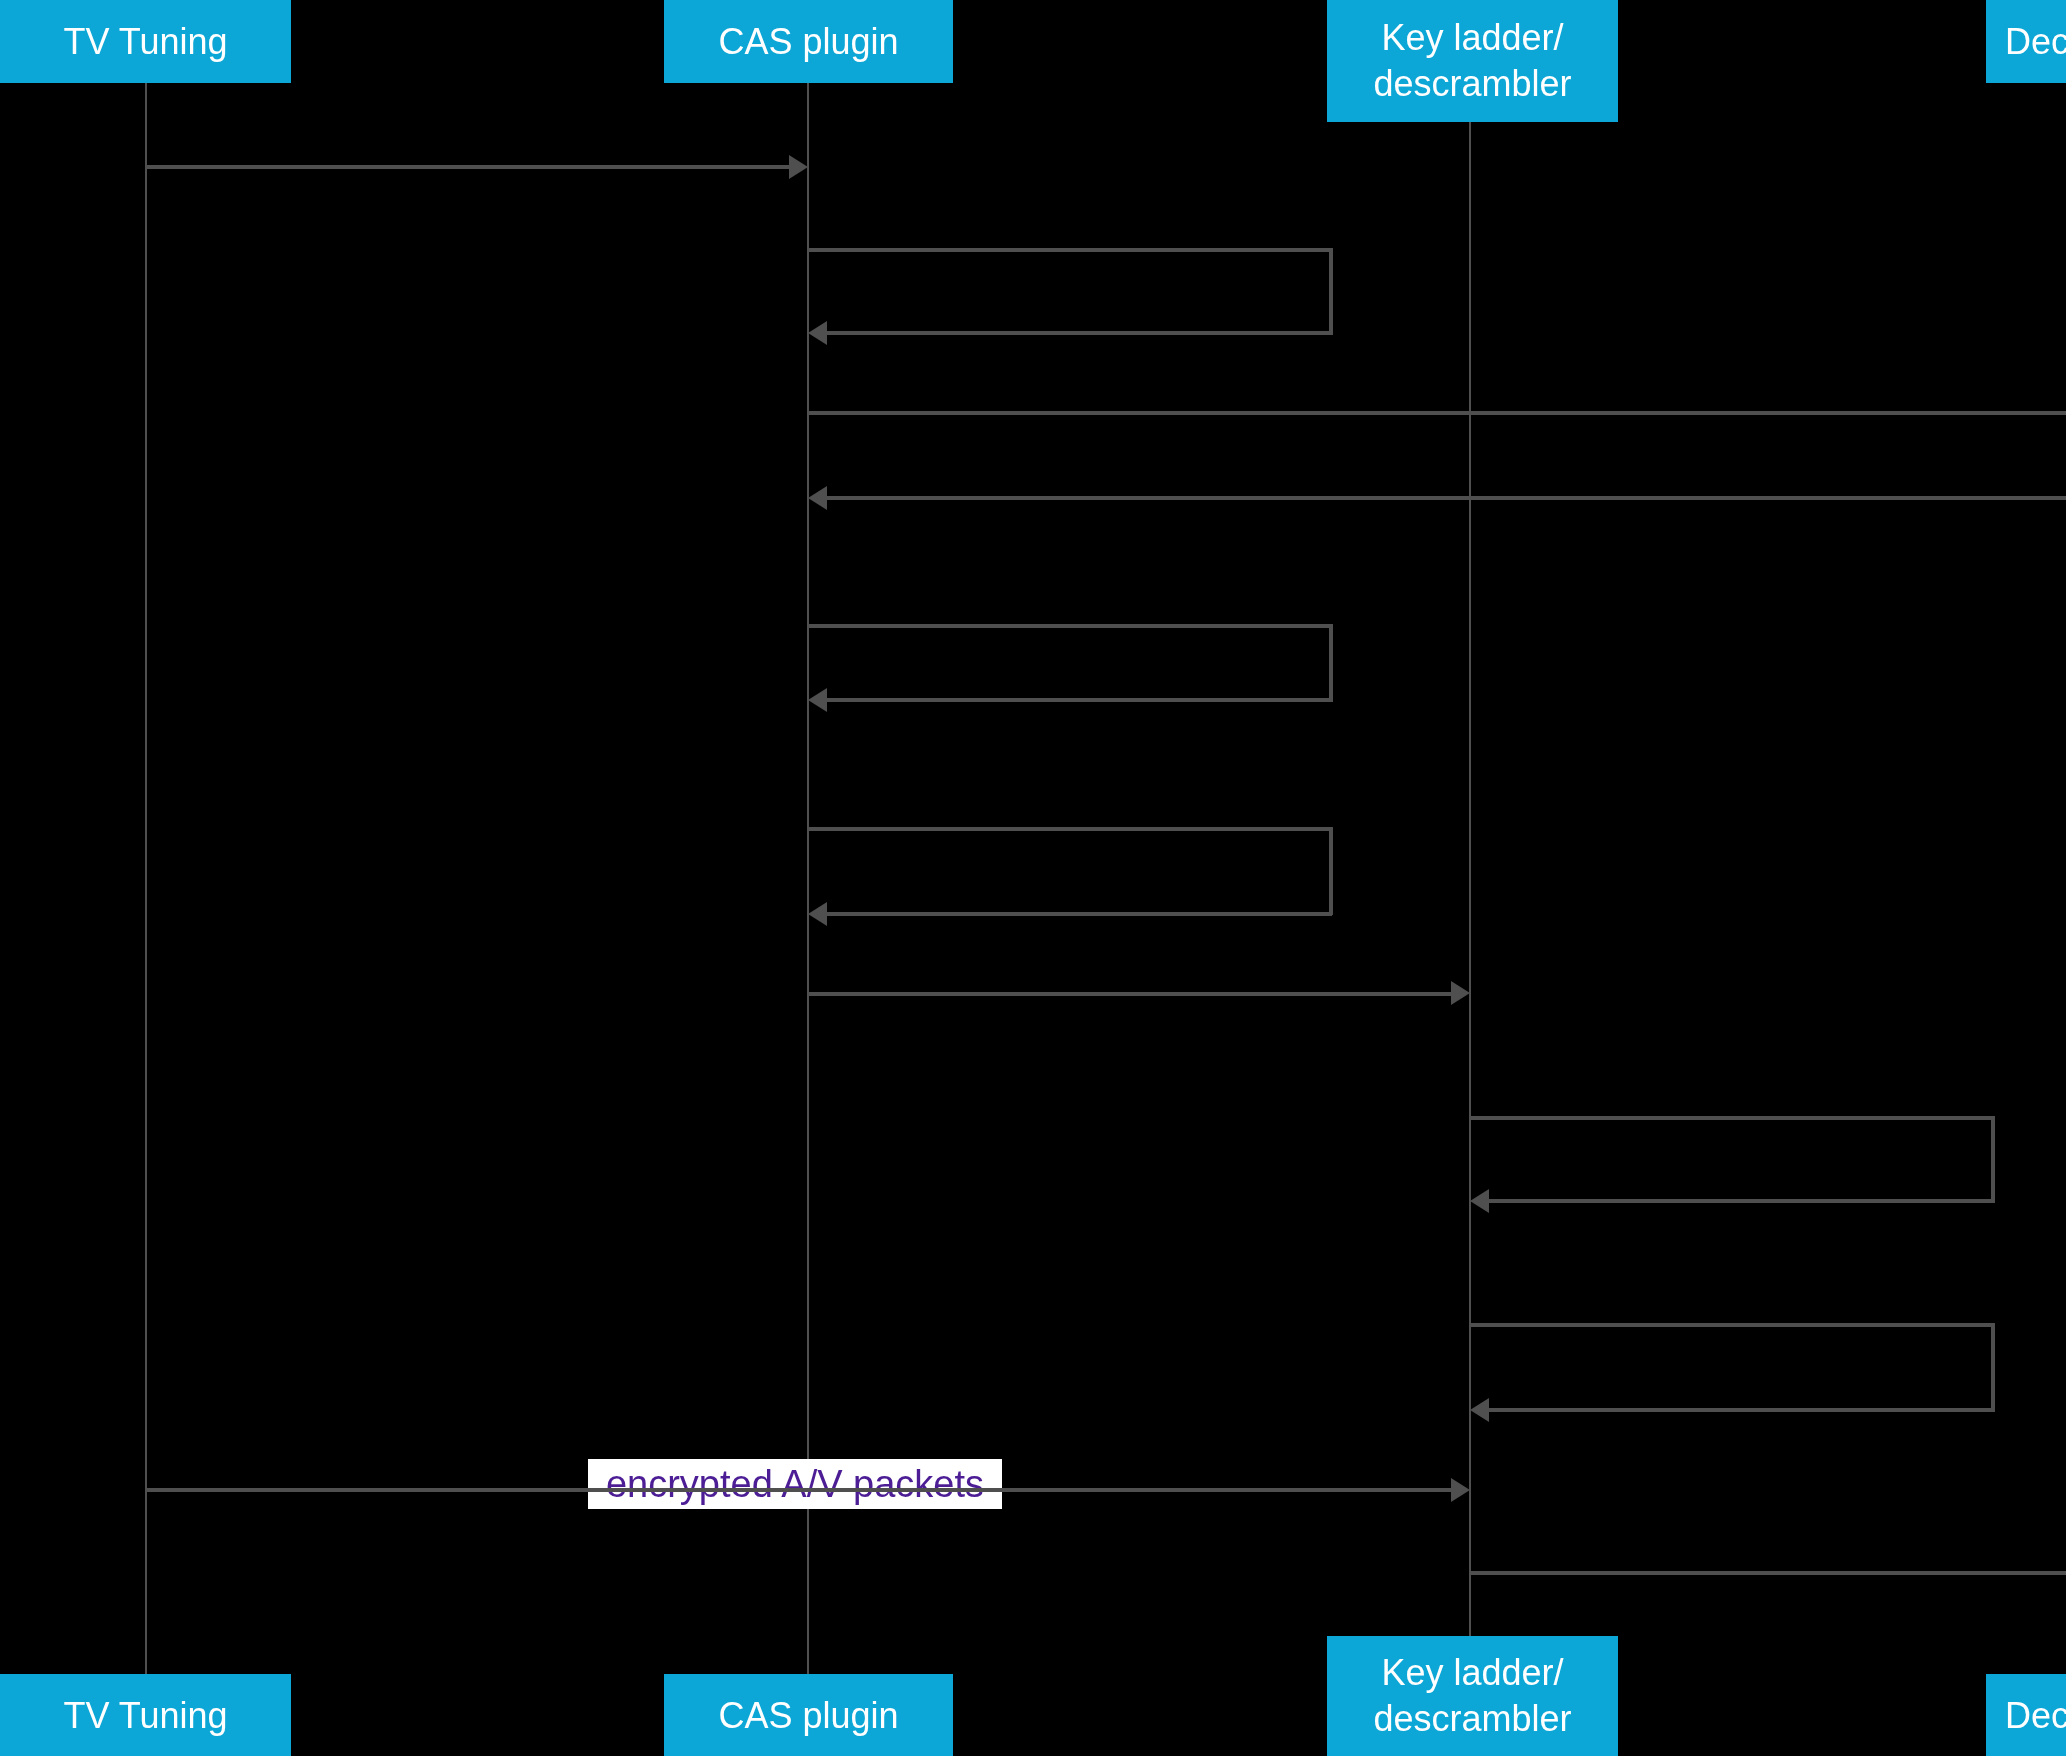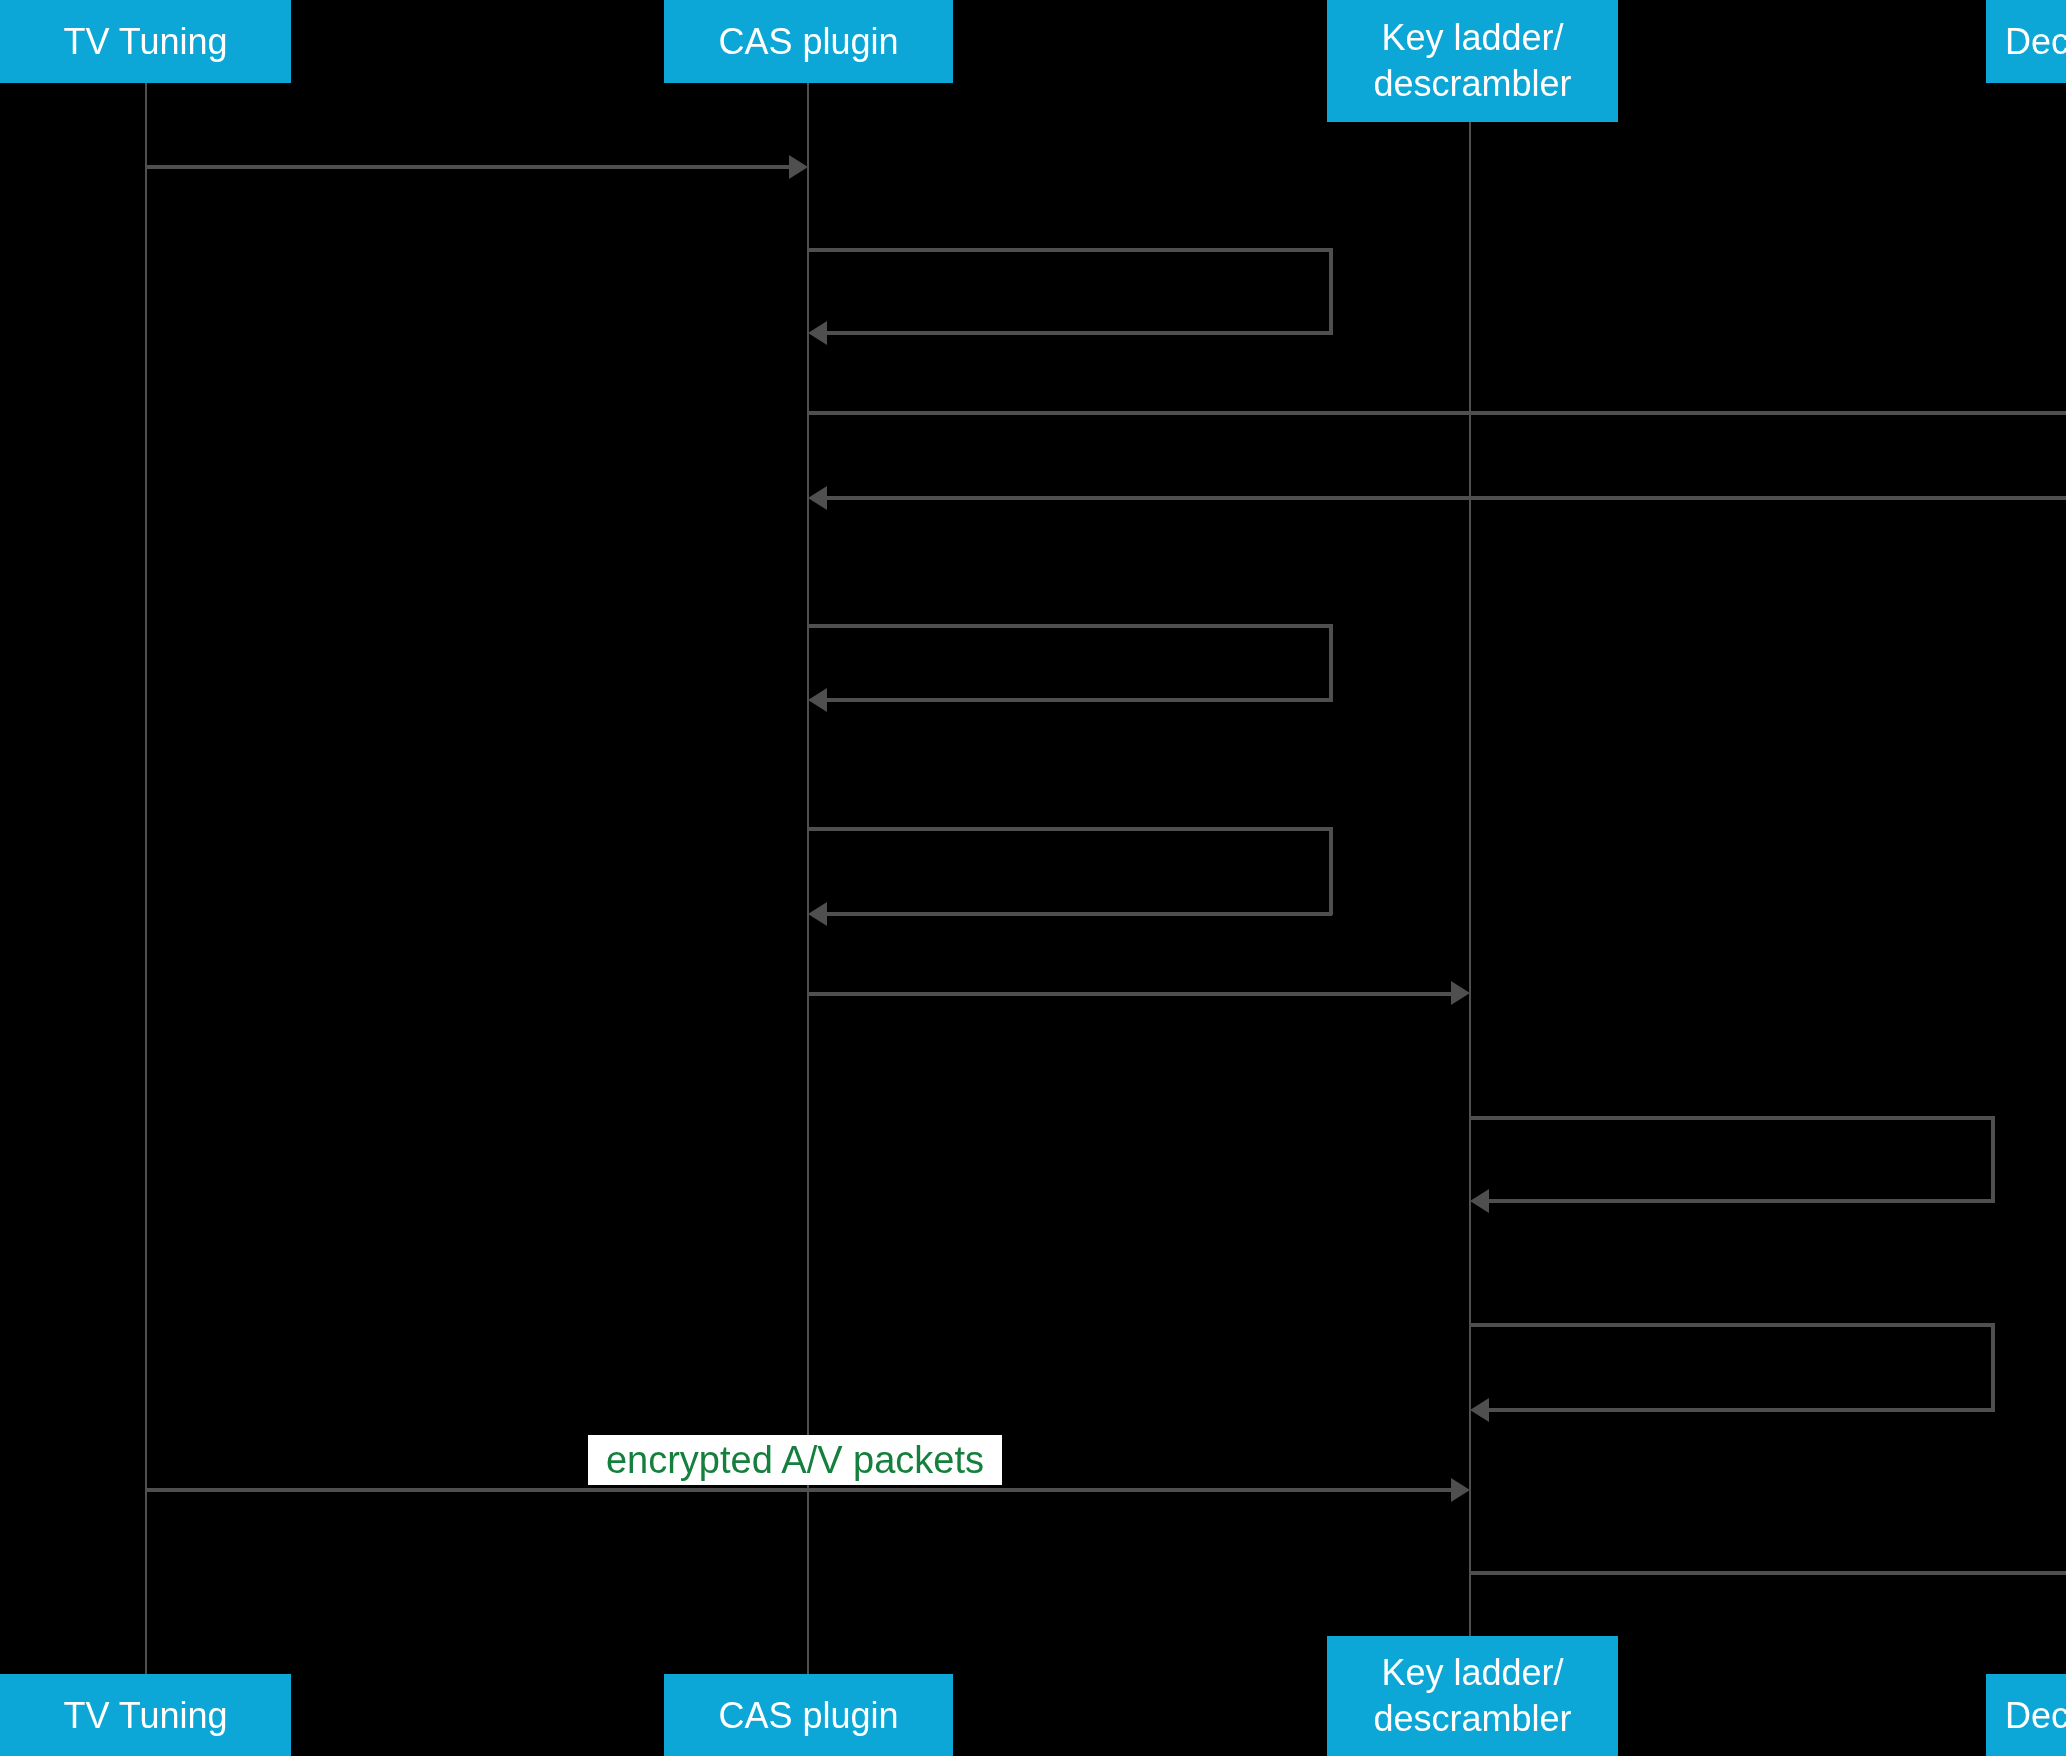--- a/index.html
+++ b/index.html
@@ -57,26 +57,27 @@
   .head-left {
     position: absolute;
     width: 0; height: 0;
     border-top: 12.4px solid transparent;
     border-bottom: 12.4px solid transparent;
     border-right: 19px solid #4f4f4f;
   }
   .msg-label {
     position: absolute;
     background: #ffffff;
-    color: #15803d;
+    color: #4c1d95;
     font-size: 38px;
     display: flex;
     align-items: center;
     justify-content: center;
     white-space: nowrap;
+    margin-top: 24px;
   }
 </style>
 </head>
 <body>
 
 <div id="canvas">
 
   <div class="lifeline" style="left:145px;  top:83px; height:1591px;"></div>
   <div class="lifeline" style="left:807px; top:83px; height:1591px;"></div>
   <div class="lifeline" style="left:1469px; top:122px; height:1514px;"></div>

